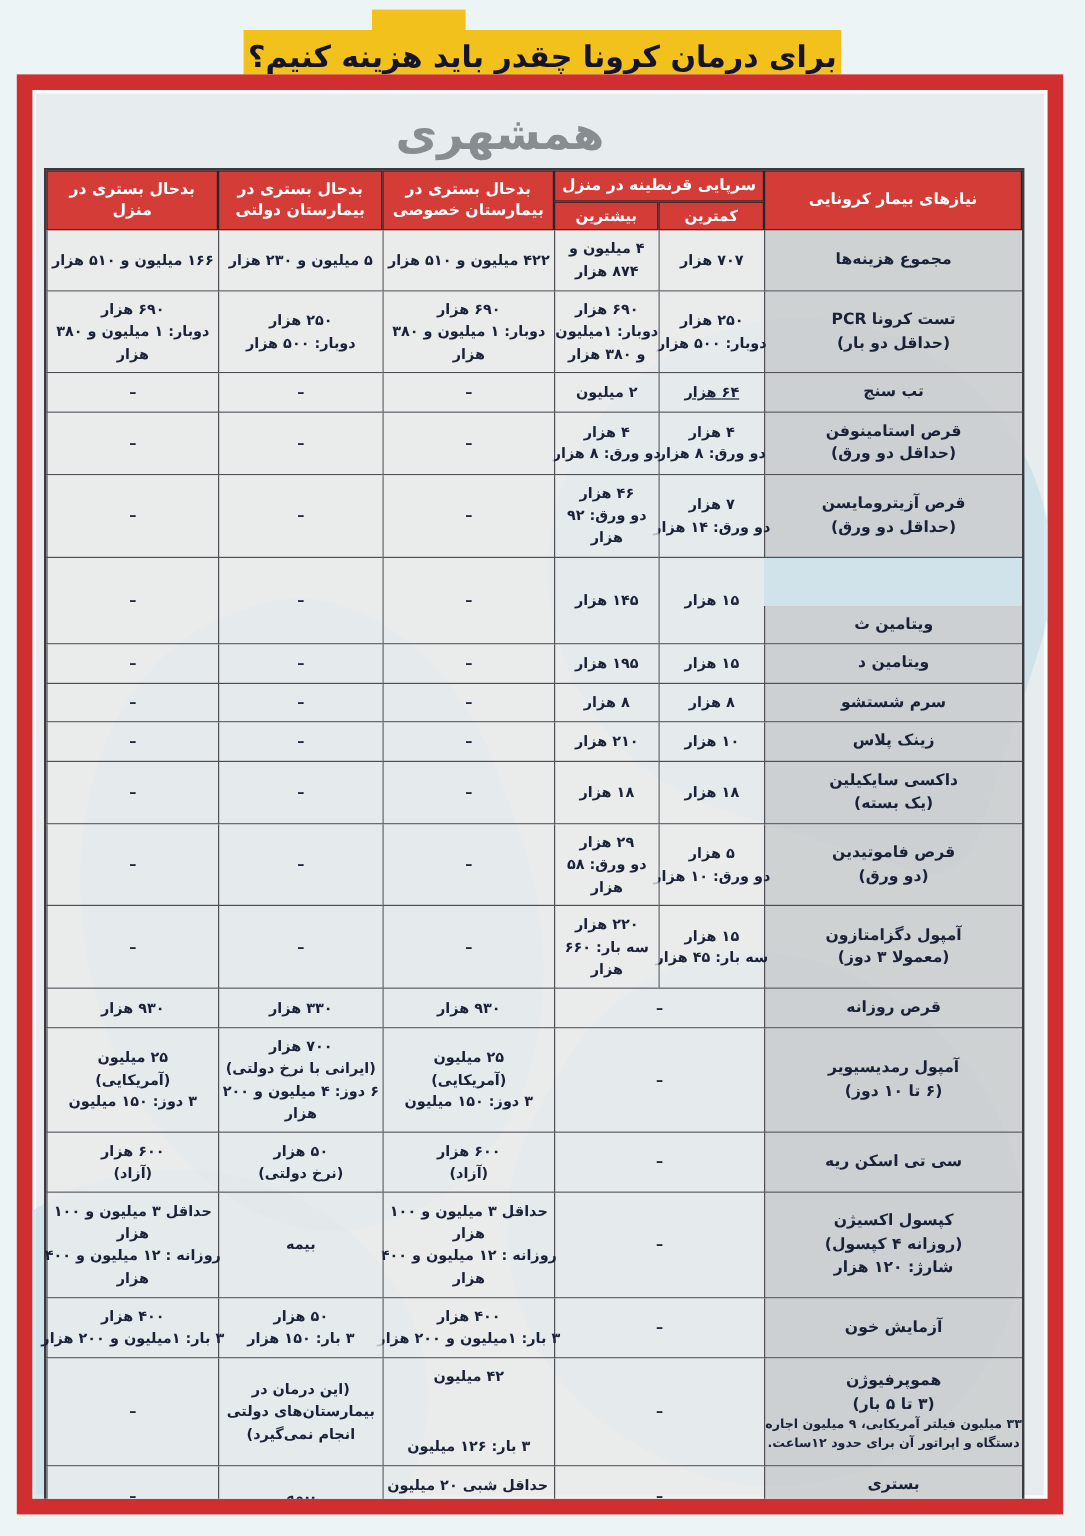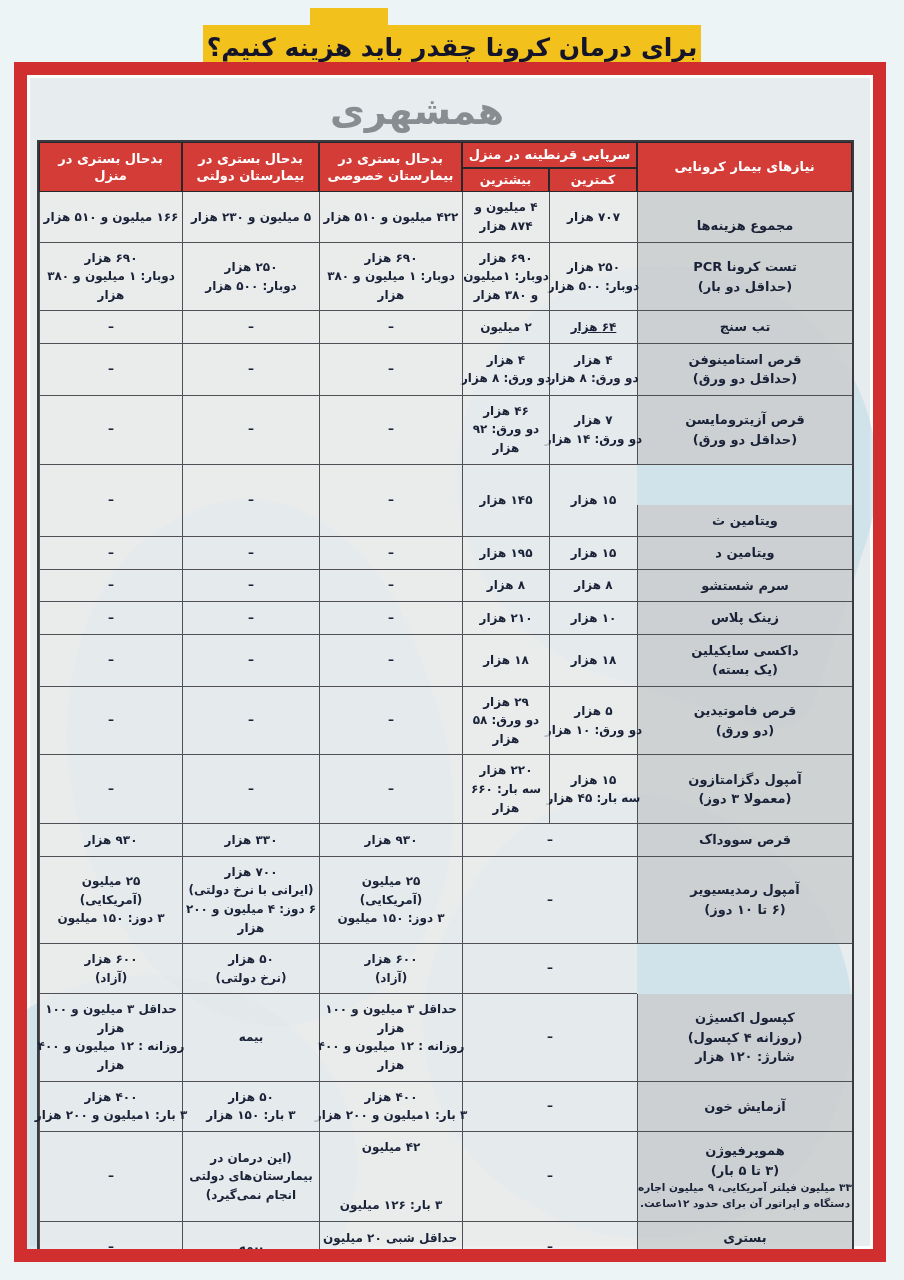--- a/index.html
+++ b/index.html
@@ -67,21 +67,21 @@
       <div class="blob b4"></div>
 
       <div class="tbl" id="cost-table">
         <div class="hcell" style="grid-column:1;grid-row:1/3">نیازهای بیمار کرونایی</div>
         <div class="hcell" style="grid-column:2 / span 2;grid-row:1">سرپایی قرنطینه در منزل</div>
         <div class="hcell sub" style="grid-column:2;grid-row:2">کمترین</div>
         <div class="hcell sub" style="grid-column:3;grid-row:2">بیشترین</div>
         <div class="hcell" style="grid-column:4;grid-row:1/3">بدحال بستری در بیمارستان خصوصی</div>
         <div class="hcell" style="grid-column:5;grid-row:1/3">بدحال بستری در بیمارستان دولتی</div>
         <div class="hcell" style="grid-column:6;grid-row:1/3">بدحال بستری در منزل</div>
-      <div class="cell label-cell" style="grid-area: 3 / 1; justify-content: flex-end;">
+      <div class="cell label-cell" style="grid-area: 3 / 1;">
             <div class="ln">مجموع هزینه‌ها</div>
           </div>
           <div class="cell" style="grid-area: 3 / 2;">
             <div class="ln">۷۰۷ هزار</div>
           </div>
           <div class="cell" style="grid-area: 3 / 3;">
             <div class="ln">۴ میلیون و</div>
             <div class="ln">۸۷۴ هزار</div>
           </div>
           <div class="cell" style="grid-area: 3 / 4;">
@@ -310,21 +310,21 @@
           <div class="cell" style="grid-area: 14 / 4;">
             <div class="ln">–</div>
           </div>
           <div class="cell" style="grid-area: 14 / 5;">
             <div class="ln">–</div>
           </div>
           <div class="cell" style="grid-area: 14 / 6;">
             <div class="ln">–</div>
           </div>
           <div class="cell label-cell" style="grid-area: 15 / 1;">
-            <div class="ln">قرص سووداک</div>
+            <div class="ln">قرص روزانه</div>
           </div>
           <div class="cell" style="grid-area: 15 / 2 / auto / span 2;">
             <div class="ln">–</div>
           </div>
           <div class="cell" style="grid-area: 15 / 4;">
             <div class="ln">۹۳۰ هزار</div>
           </div>
           <div class="cell" style="grid-area: 15 / 5;">
             <div class="ln">۳۳۰ هزار</div>
           </div>
@@ -346,20 +346,23 @@
           <div class="cell" style="grid-area: 16 / 5;">
             <div class="ln">۷۰۰ هزار</div>
             <div class="ln">(ایرانی با نرخ دولتی)</div>
             <div class="ln">۶ دوز: ۴ میلیون و ۲۰۰</div>
             <div class="ln">هزار</div>
           </div>
           <div class="cell" style="grid-area: 16 / 6;">
             <div class="ln">۲۵ میلیون</div>
             <div class="ln">(آمریکایی)</div>
             <div class="ln">۳ دوز: ۱۵۰ میلیون</div>
+          </div>
+          <div class="cell label-cell" style="grid-area: 17 / 1;">
+            <div class="ln">سی تی اسکن ریه</div>
           </div>
           <div class="cell" style="grid-area: 17 / 2 / auto / span 2;">
             <div class="ln">–</div>
           </div>
           <div class="cell" style="grid-area: 17 / 4;">
             <div class="ln">۶۰۰ هزار</div>
             <div class="ln">(آزاد)</div>
           </div>
           <div class="cell" style="grid-area: 17 / 5;">
             <div class="ln">۵۰ هزار</div>

